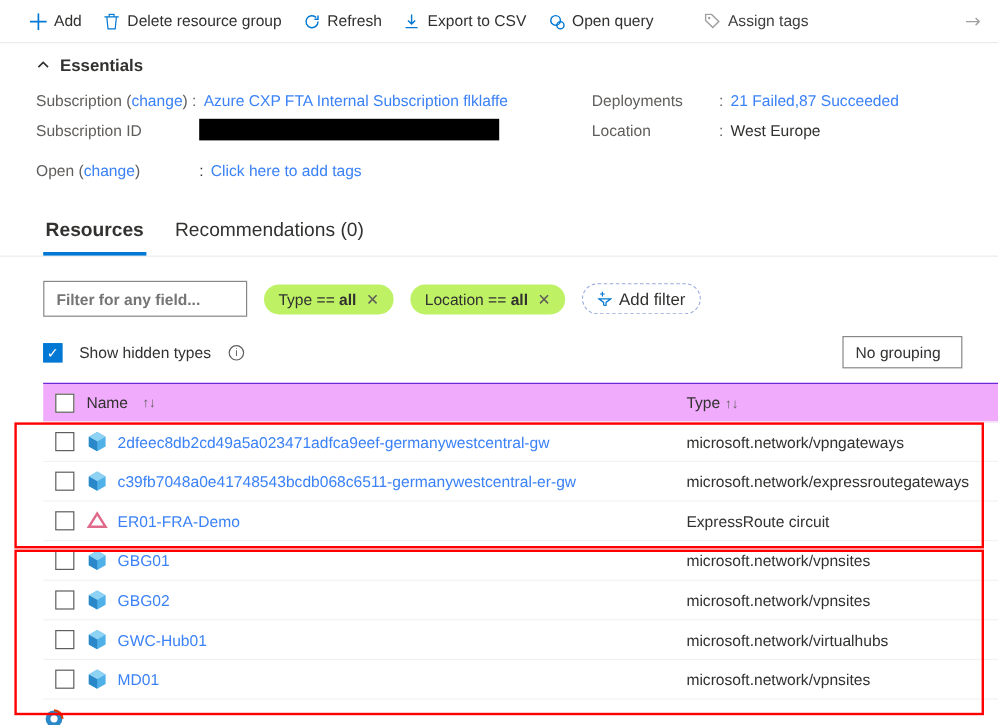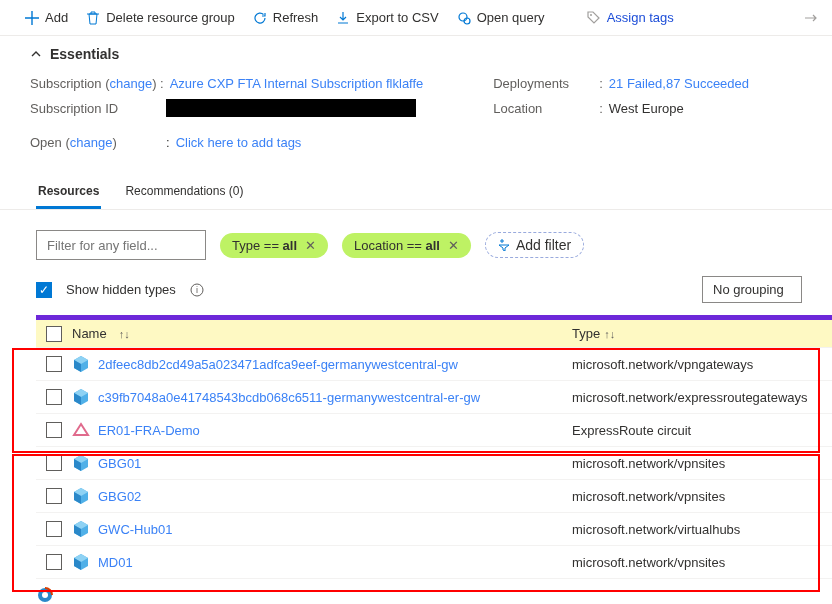--- a/index.html
+++ b/index.html
@@ -20,21 +20,21 @@
     border-bottom: 1px solid #edebe9;
   }
   .toolbar .tb-item {
     display: flex;
     align-items: center;
     gap: 6px;
     font-size: 13px;
     color: #323130;
     cursor: pointer;
   }
-  .toolbar .tb-item.disabled { color: #1d4ed8; cursor: default; }
+  .toolbar .tb-item.disabled { color: #404040; cursor: default; }
   .toolbar svg { flex-shrink: 0; }
   .essentials-hdr {
     display: flex;
     align-items: center;
     gap: 8px;
     padding: 10px 30px;
     font-weight: 600;
     font-size: 14px;
     cursor: pointer;
   }
@@ -63,37 +63,38 @@
   .link { color: #3b82f6; cursor: pointer; }
   .blackbox { background:#000; width:250px; height:18px; display:inline-block; }
   .tabs {
     display: flex;
     gap: 22px;
     padding: 10px 30px 0 36px;
     border-bottom: 1px solid #edebe9;
   }
   .tab {
     padding: 8px 2px;
-    font-size: 12px;
+    font-size: 16px;
     cursor: pointer;
     color: #323130;
   }
   .tab.active { font-weight:600; border-bottom: 3px solid #0078d4; }
   .filterbar {
     display: flex;
     align-items: center;
     gap: 14px;
     padding: 20px 30px 10px 36px;
   }
   .filter-input {
     width: 170px;
     height: 30px;
     padding: 0 10px;
     border: 1px solid #8a8886;
     font-size: 13px;
+    font-weight: bold;
   }
   .chip {
     display: flex;
     align-items: center;
     gap: 8px;
     background: #bef264;
     border-radius: 14px;
     padding: 5px 12px;
     font-size: 13px;
   }
@@ -147,22 +148,22 @@
   .thead, .trow {
     display: flex;
     align-items: center;
     height: 33px;
     font-size: 13px;
     border-bottom: 1px solid #f3f2f1;
   }
   .thead {
     color: #323130;
     font-weight: 400;
-    background:#fef9c3;
-    border-top:5px solid #6d28d9;
+    background:#f0abfc;
+    border-top:1px solid #6d28d9;
   }
   .col-chk { width: 36px; display:flex; align-items:center; justify-content:center; }
   .col-name { width: 500px; display:flex; align-items:center; gap:8px; }
   .col-type { flex:1; }
   .res-icon {
     width:18px; height:18px; flex-shrink:0;
   }
   .sort {
     font-size:11px; color:#605e5c; margin-left:4px;
   }

